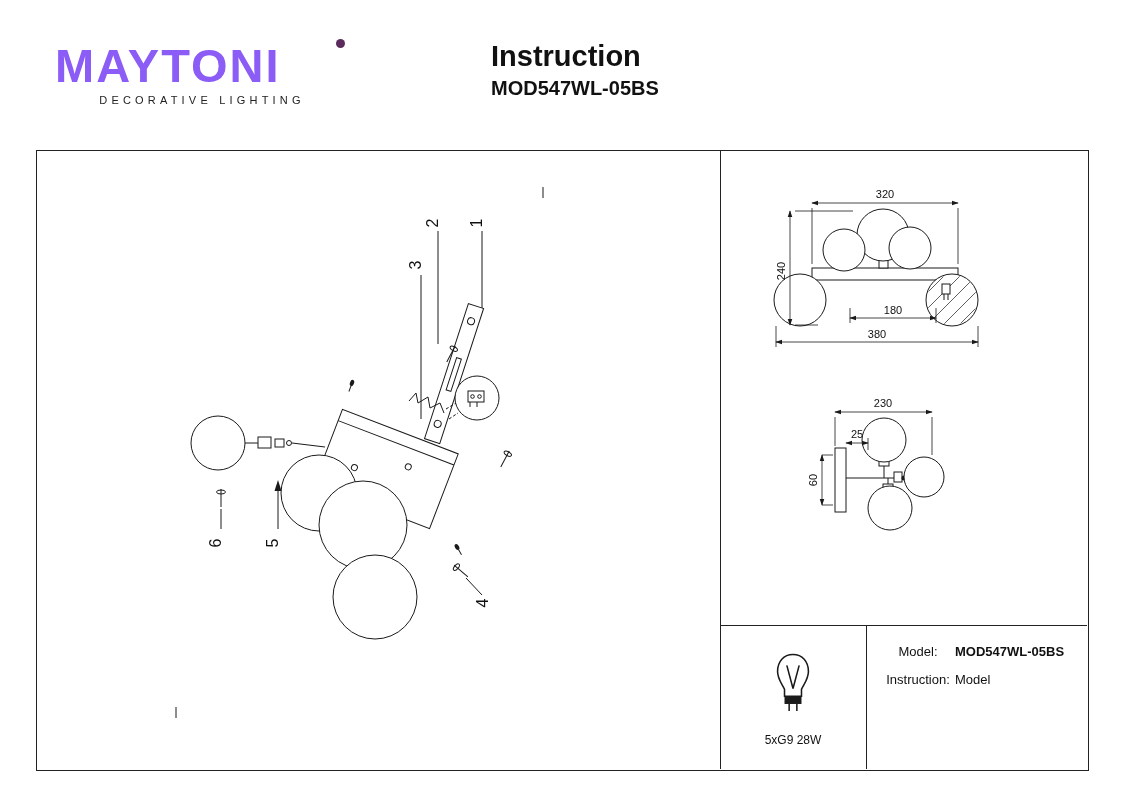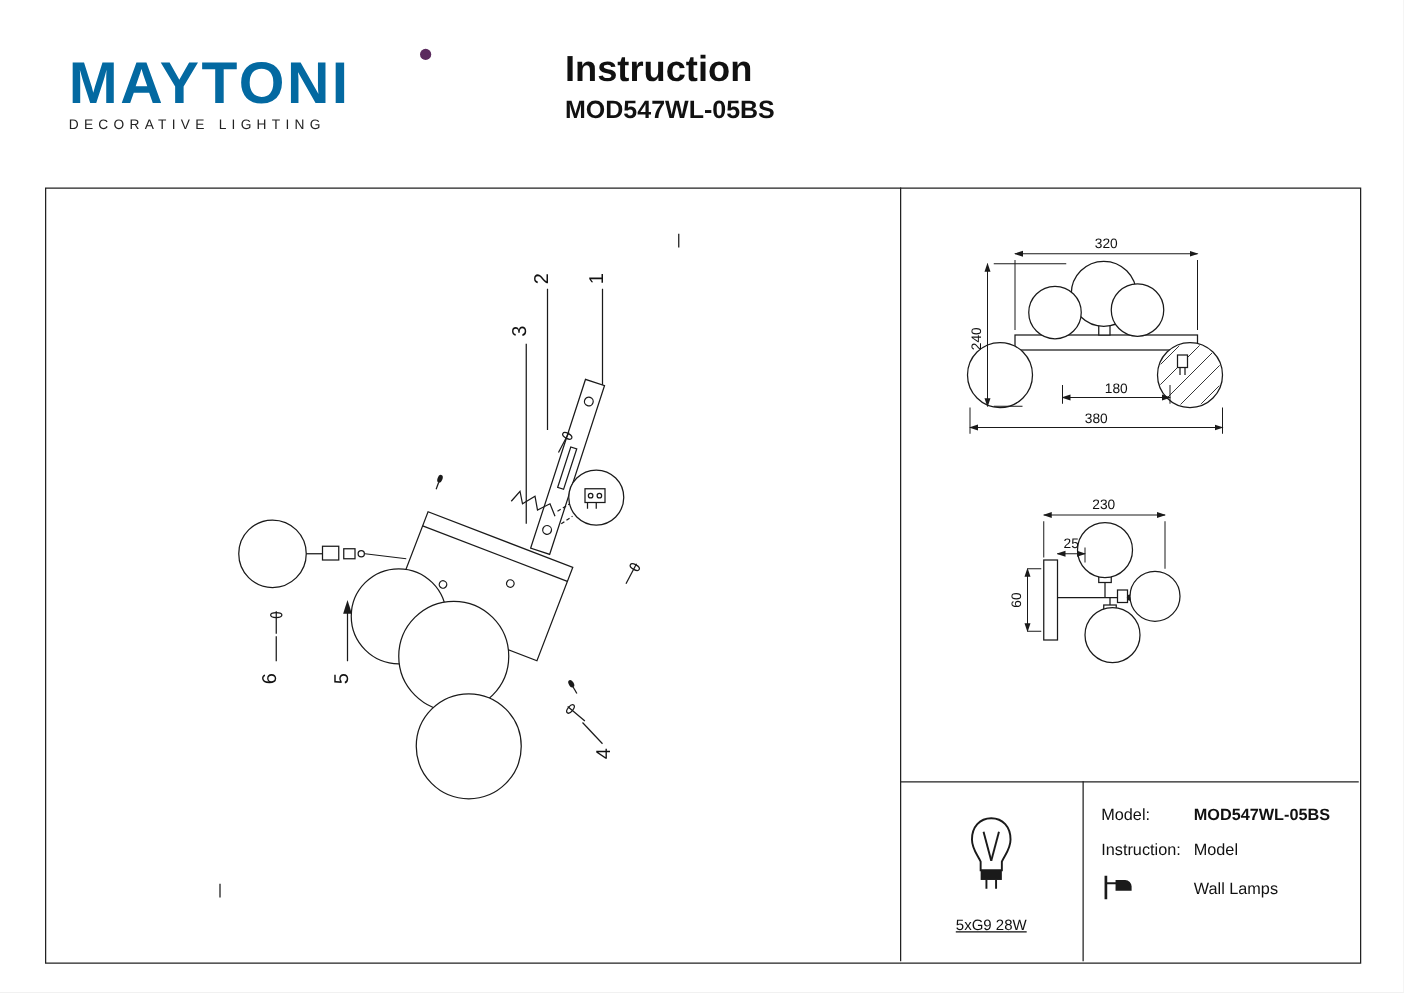--- a/index.html
+++ b/index.html
@@ -4,42 +4,42 @@
 <style>
   html,body{margin:0;padding:0;background:#e8e8e8;}
   .page{
     position:relative;width:1123px;height:794px;background:#ffffff;
     font-family:"Liberation Sans",sans-serif;color:#1a1a1a;overflow:hidden;
     margin:0 auto;
   }
   .abs{position:absolute;}
   
   .logo{left:55px;top:42px;width:294px;}
-  .logo-word{font-size:47px;font-weight:700;letter-spacing:2px;line-height:1;color:#0369a1;}
+  .logo-word{font-size:47px;font-weight:700;letter-spacing:2px;line-height:1;color:#8b5cf6;}
   .logo-dot{position:absolute;top:-3px;right:4px;width:9px;height:9px;border-radius:50%;background:#5b2b5e;}
-  .logo-sub{margin-top:5px;font-size:11px;letter-spacing:4.2px;text-align:left;color:#222;white-space:nowrap;}
-  .titleblock{left:452px;top:40px;}
+  .logo-sub{margin-top:5px;font-size:11px;letter-spacing:4.2px;text-align:center;color:#222;white-space:nowrap;}
+  .titleblock{left:491px;top:40px;}
   .title{font-size:29px;font-weight:700;color:#111;}
   .model{font-size:20px;font-weight:700;margin-top:4px;color:#111;}
   
   .main-border{left:36px;top:150px;width:1051px;height:619px;border:1px solid #222;}
   .divider-v{left:720px;top:150px;height:619px;width:0;border-left:1px solid #222;}
   .divider-h{left:720px;top:625px;width:367px;height:0;border-top:1px solid #222;}
   .divider-v2{left:866px;top:625px;height:144px;width:0;border-left:1px solid #222;}
   
   svg text{font-family:"Liberation Sans",sans-serif;fill:#111;}
   .dim{font-size:11px;}
   .callout{font-size:16px;}
   
   .bulb-box{left:721px;top:626px;width:144px;height:142px;display:flex;flex-direction:column;
     align-items:center;justify-content:center;gap:7px;}
-  .bulb-label{font-size:12px;color:#111;text-decoration:underline;}
+  .bulb-label{font-size:12px;color:#111;}
   .info-box{left:867px;top:626px;width:218px;height:142px;padding:16px 0 0 14px;box-sizing:border-box;}
   .info-row{display:flex;align-items:center;margin-bottom:10px;min-height:18px;}
-  .info-label{width:74px;font-size:13px;color:#111;flex:0 0 74px;}
+  .info-label{width:74px;font-size:13px;color:#111;flex:0 0 74px;text-align:center;}
   .info-value{font-size:13px;color:#111;}
   .info-value.bold{font-weight:700;}
   .icon-cell{width:74px;flex:0 0 74px;display:flex;align-items:center;}
 </style>
 </head>
 <body>
 
 <div class="page">
 
   <div class="abs logo">
@@ -251,25 +251,15 @@
 
   <div class="abs info-box">
     <div class="info-row">
       <div class="info-label">Model:</div>
       <div class="info-value bold">MOD547WL-05BS</div>
     </div>
     <div class="info-row">
       <div class="info-label">Instruction:</div>
       <div class="info-value">Model</div>
     </div>
-    <div class="info-row">
-      <div class="icon-cell">
-        <svg width="28" height="24" viewBox="0 0 32 28">
-          <line x1="4" y1="3" x2="4" y2="25" stroke="#1a1a1a" stroke-width="2.5"></line>
-          <line x1="4" y1="10" x2="15" y2="10" stroke="#1a1a1a" stroke-width="2"></line>
-          <path d="M13,7 h9 a6,6 0 0 1 6,6 v4 h-15 z" fill="#1a1a1a"></path>
-        </svg>
-      </div>
-      <div class="info-value">Wall Lamps</div>
-    </div>
   </div>
 
 </div>
 
 </body></html>

